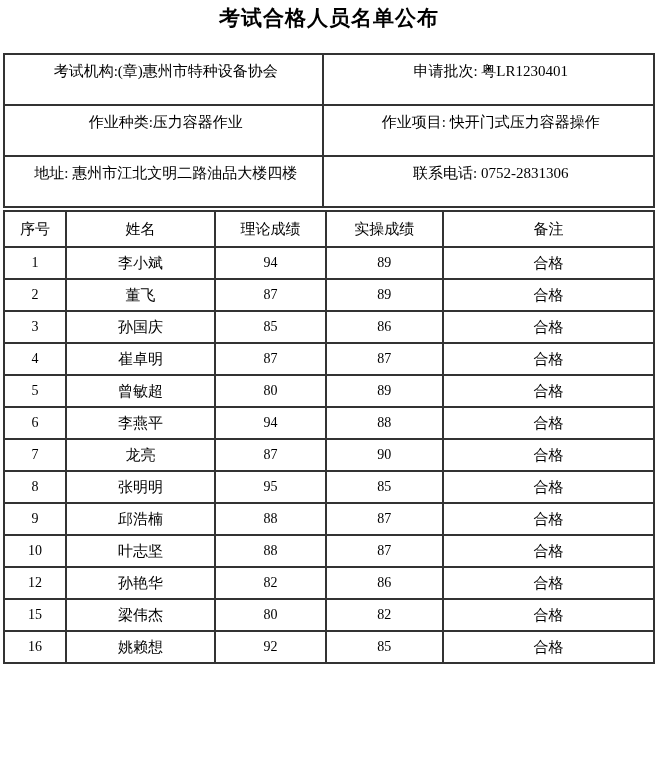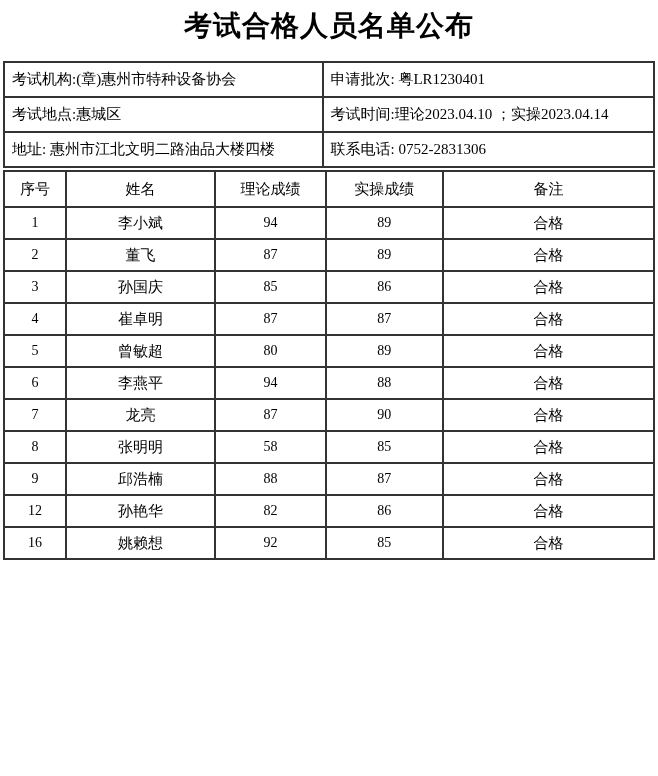--- a/index.html
+++ b/index.html
@@ -9,24 +9,24 @@
   body {
     width: 658px;
     height: 776px;
     overflow: hidden;
     background: var(--background, #ffffff);
     color: var(--text, #000000);
     font-family: "Liberation Serif", "DejaVu Serif", serif;
   }
   .page-title {
     margin: 0;
-    padding-top: 12px;
+    padding-top: 4px;
     height: 28px;
     line-height: 28px;
-    font-size: 28px;
+    font-size: 21px;
     font-weight: bold;
     letter-spacing: 1px;
     text-align: center;
     font-family: "Liberation Sans", "DejaVu Sans", sans-serif;
   }
   .doc {
     margin: 0 3px;
   }
   table {
     border-collapse: collapse;
@@ -38,22 +38,22 @@
     font-size: 15px;
     font-weight: normal;
     overflow: hidden;
     white-space: nowrap;
   }
   .info-table {
     margin-top: 21px;
   }
   .info-table td {
     height: 33px;
-    padding: 0 2px 0 7px;
-    text-align: left;
+    padding: 0 2px 16px 7px;
+    text-align: center;
     vertical-align: middle;
   }
   .results-table {
     margin-top: 2px;
     padding-left: 24px;
   }
   .results-table th {
     height: 32px;
     text-align: center;
     vertical-align: middle;
@@ -79,22 +79,22 @@
     <colgroup>
       <col style="width:49%">
       <col style="width:51%">
     </colgroup>
     <tbody>
       <tr>
         <td>考试机构:(章)惠州市特种设备协会</td>
         <td>申请批次: 粤LR1230401</td>
       </tr>
       <tr>
-        <td>考试地点:惠城区</td>
-        <td>考试时间:理论2023.04.10 ；实操2023.04.14</td>
+        <td>作业种类:压力容器作业</td>
+        <td>作业项目: 快开门式压力容器操作</td>
       </tr>
       <tr>
         <td>地址: 惠州市江北文明二路油品大楼四楼</td>
         <td>联系电话: 0752-2831306</td>
       </tr>
     </tbody>
   </table>
 
   <table class="results-table">
     <colgroup>
@@ -159,39 +159,53 @@
         <tr>
     <td class="num-cell">7</td>
     <td>龙亮</td>
     <td class="num-cell">87</td>
     <td class="num-cell">90</td>
     <td>合格</td>
   </tr>
         <tr>
     <td class="num-cell">8</td>
     <td>张明明</td>
-    <td class="num-cell">58</td>
+    <td class="num-cell">95</td>
     <td class="num-cell">85</td>
     <td>合格</td>
   </tr>
         <tr>
     <td class="num-cell">9</td>
     <td>邱浩楠</td>
+    <td class="num-cell">88</td>
+    <td class="num-cell">87</td>
+    <td>合格</td>
+  </tr>
+        <tr>
+    <td class="num-cell">10</td>
+    <td>叶志坚</td>
     <td class="num-cell">88</td>
     <td class="num-cell">87</td>
     <td>合格</td>
   </tr>
         <tr>
     <td class="num-cell">12</td>
     <td>孙艳华</td>
     <td class="num-cell">82</td>
     <td class="num-cell">86</td>
     <td>合格</td>
   </tr>
         <tr>
+    <td class="num-cell">15</td>
+    <td>梁伟杰</td>
+    <td class="num-cell">80</td>
+    <td class="num-cell">82</td>
+    <td>合格</td>
+  </tr>
+        <tr>
     <td class="num-cell">16</td>
     <td>姚赖想</td>
     <td class="num-cell">92</td>
     <td class="num-cell">85</td>
     <td>合格</td>
   </tr>
       </tbody>
   </table>
 
 </div>

